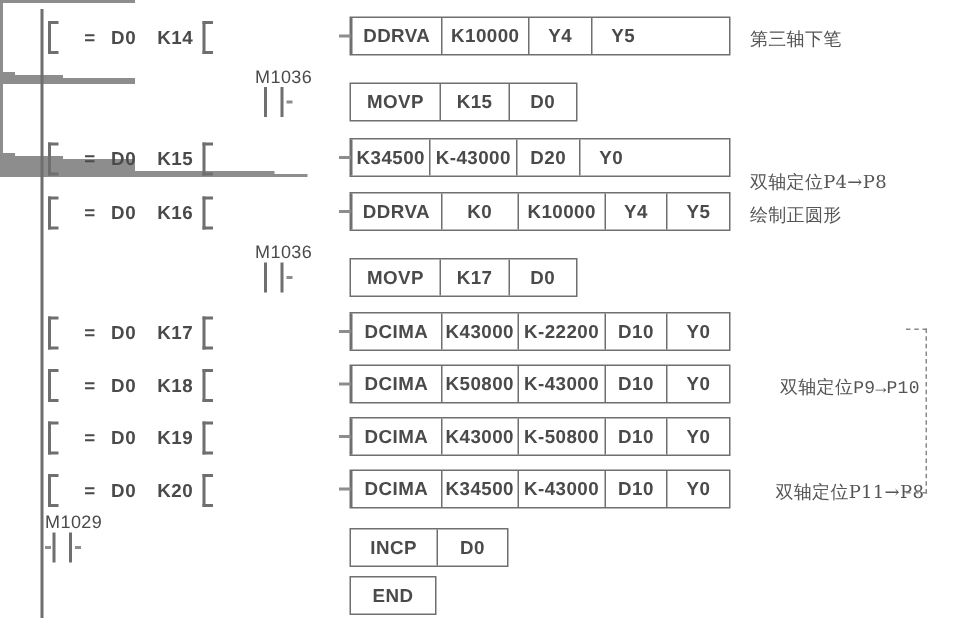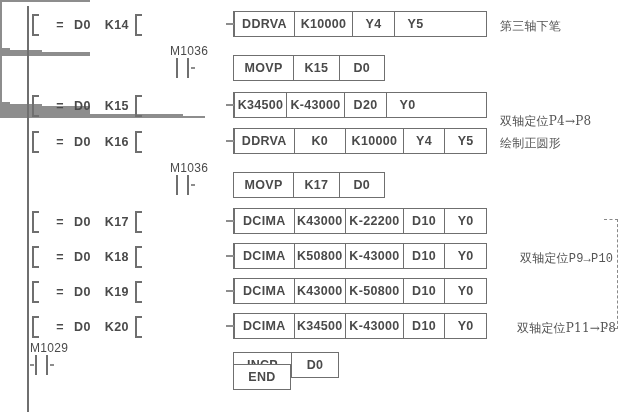--- a/index.html
+++ b/index.html
@@ -371,17 +371,17 @@
       <div class="lead-r"></div>
   </div>
   <div class="hwire" style="left:50px;top:365px;width:183px;"></div>
 
   <div class="fbox" style="left:233px;top:352px;width:106px;">
     <div class="cell" style="width:58px;">INCP</div>
     <div class="cell" style="width:48px;">D0</div>
   </div>
 
   <div class="hwire" style="left:28px;top:397px;width:205px;"></div>
-  <div class="fbox" style="left:233px;top:364px;width:58px;">
+  <div class="fbox" style="left:233px;top:384px;width:58px;">
     <div class="cell" style="width:58px;">END</div>
   </div>
 
 </div>
 
 </body></html>

